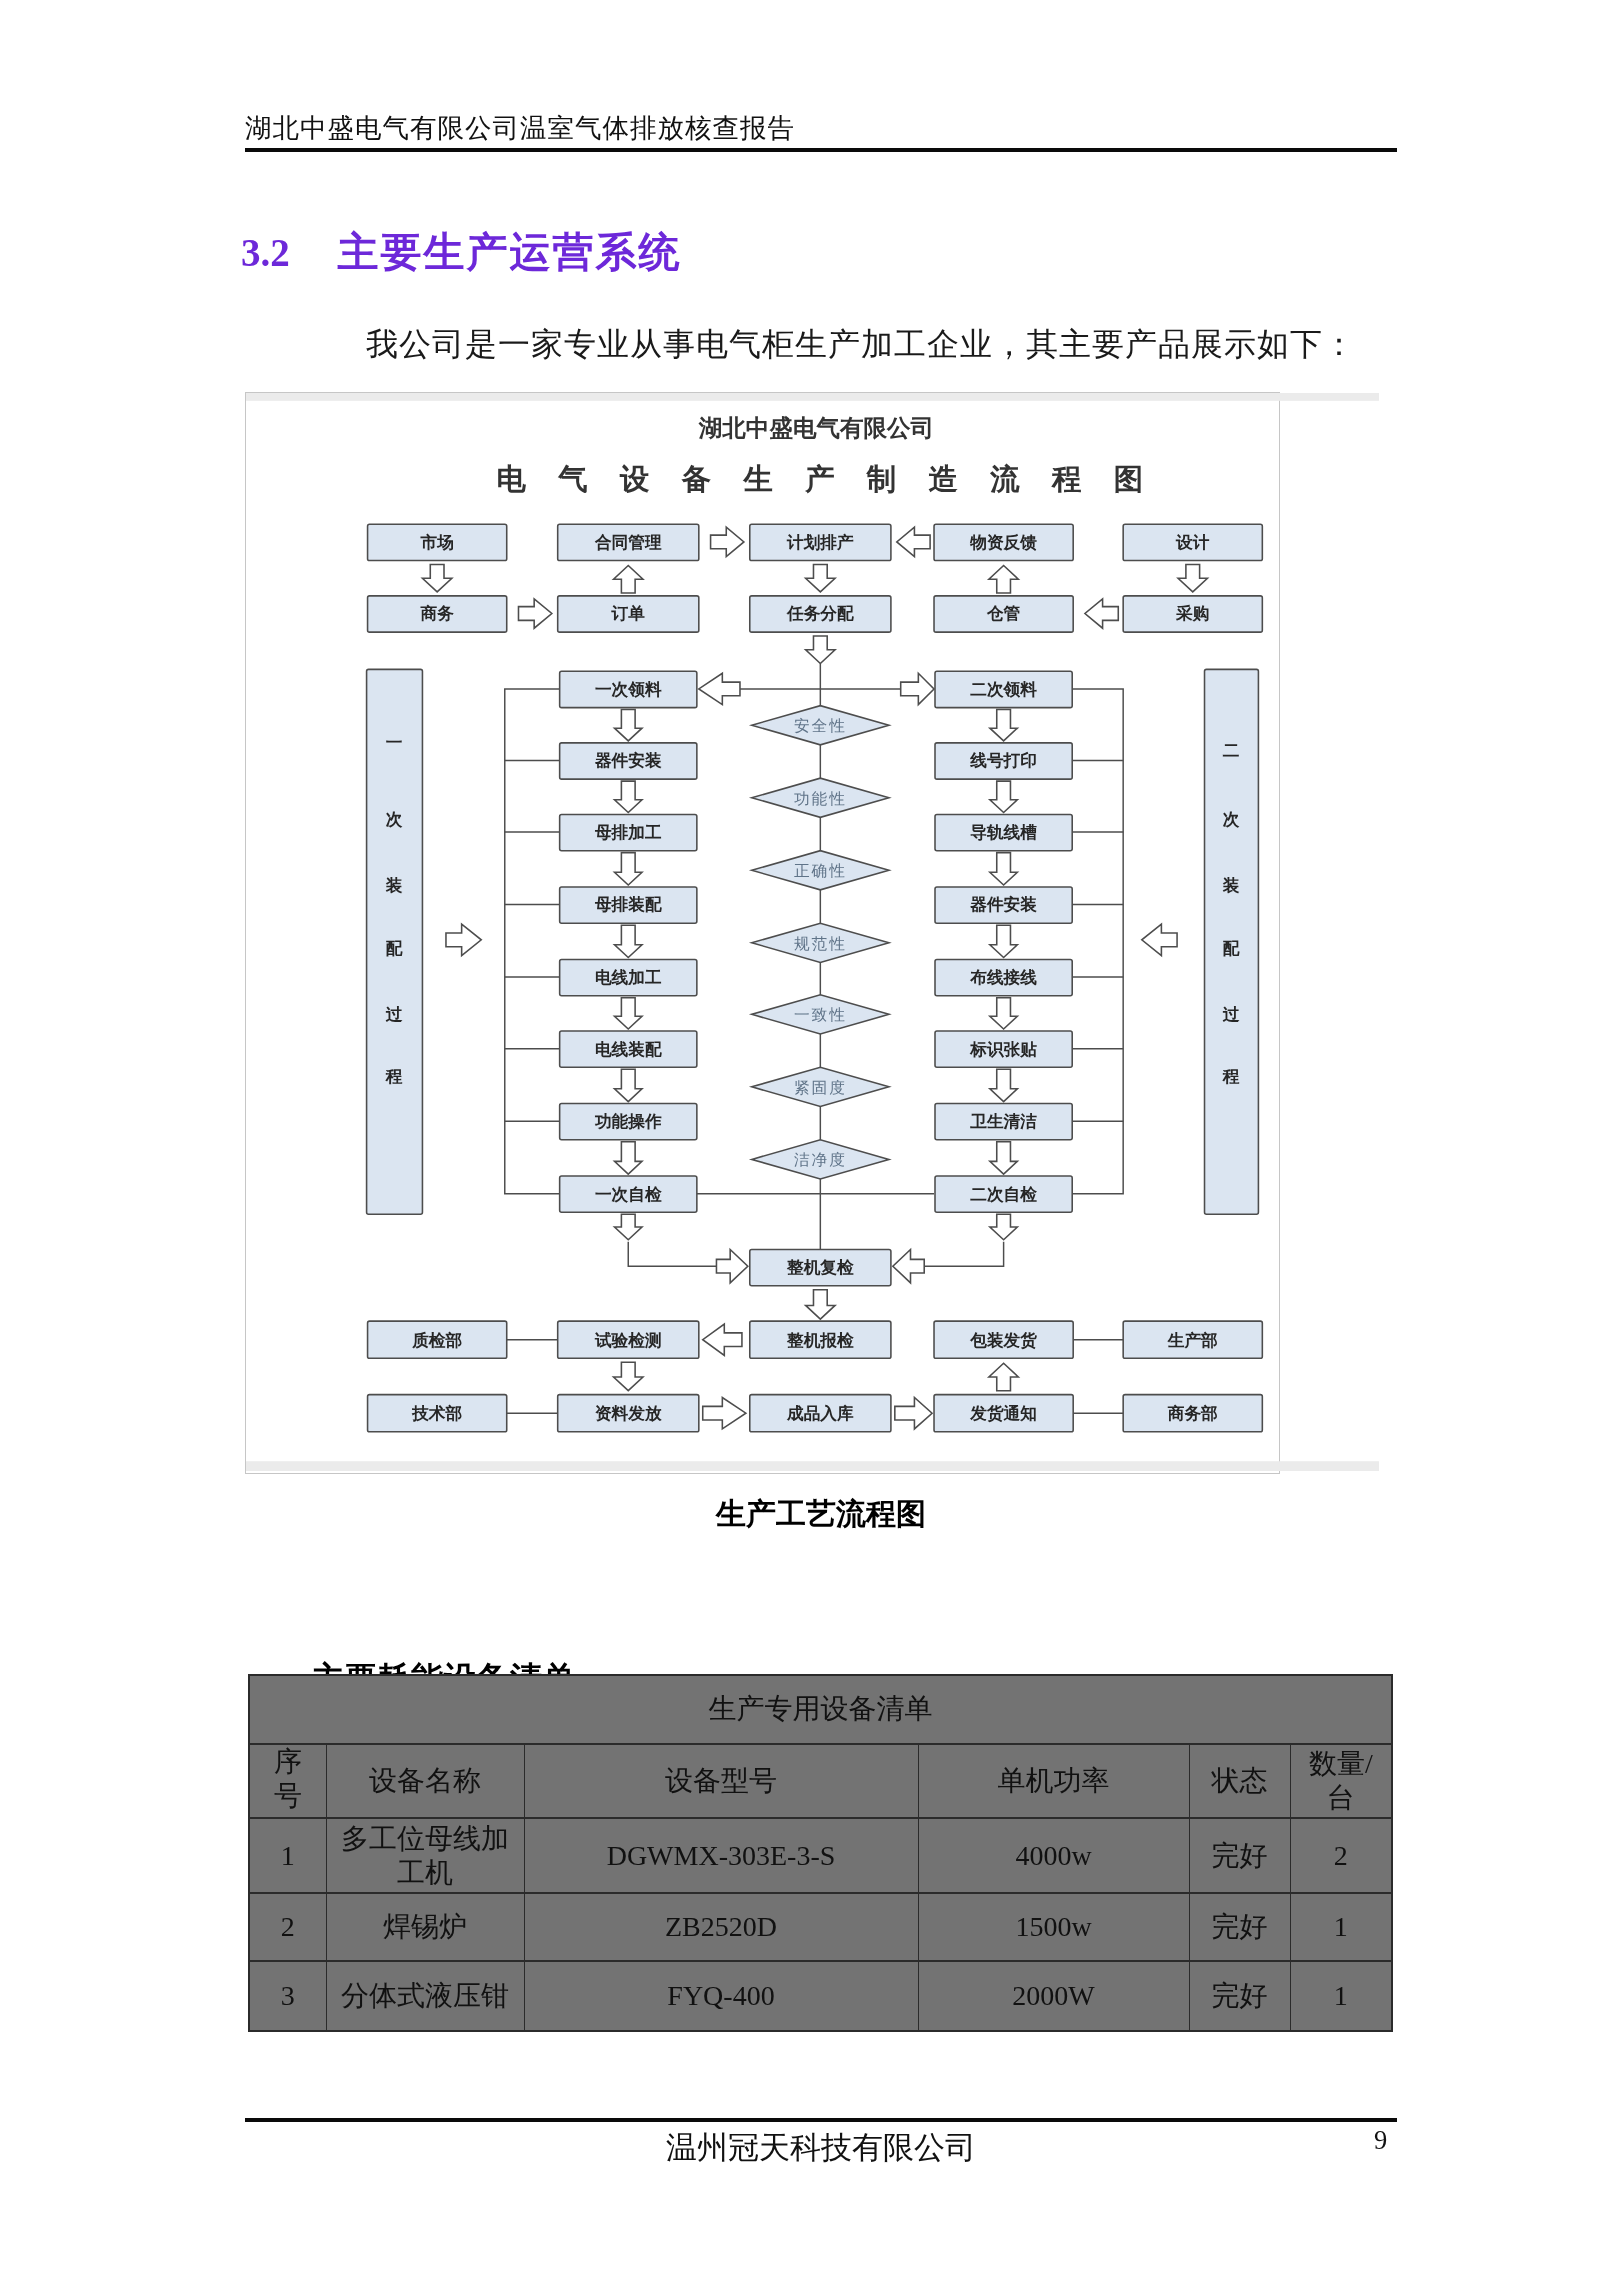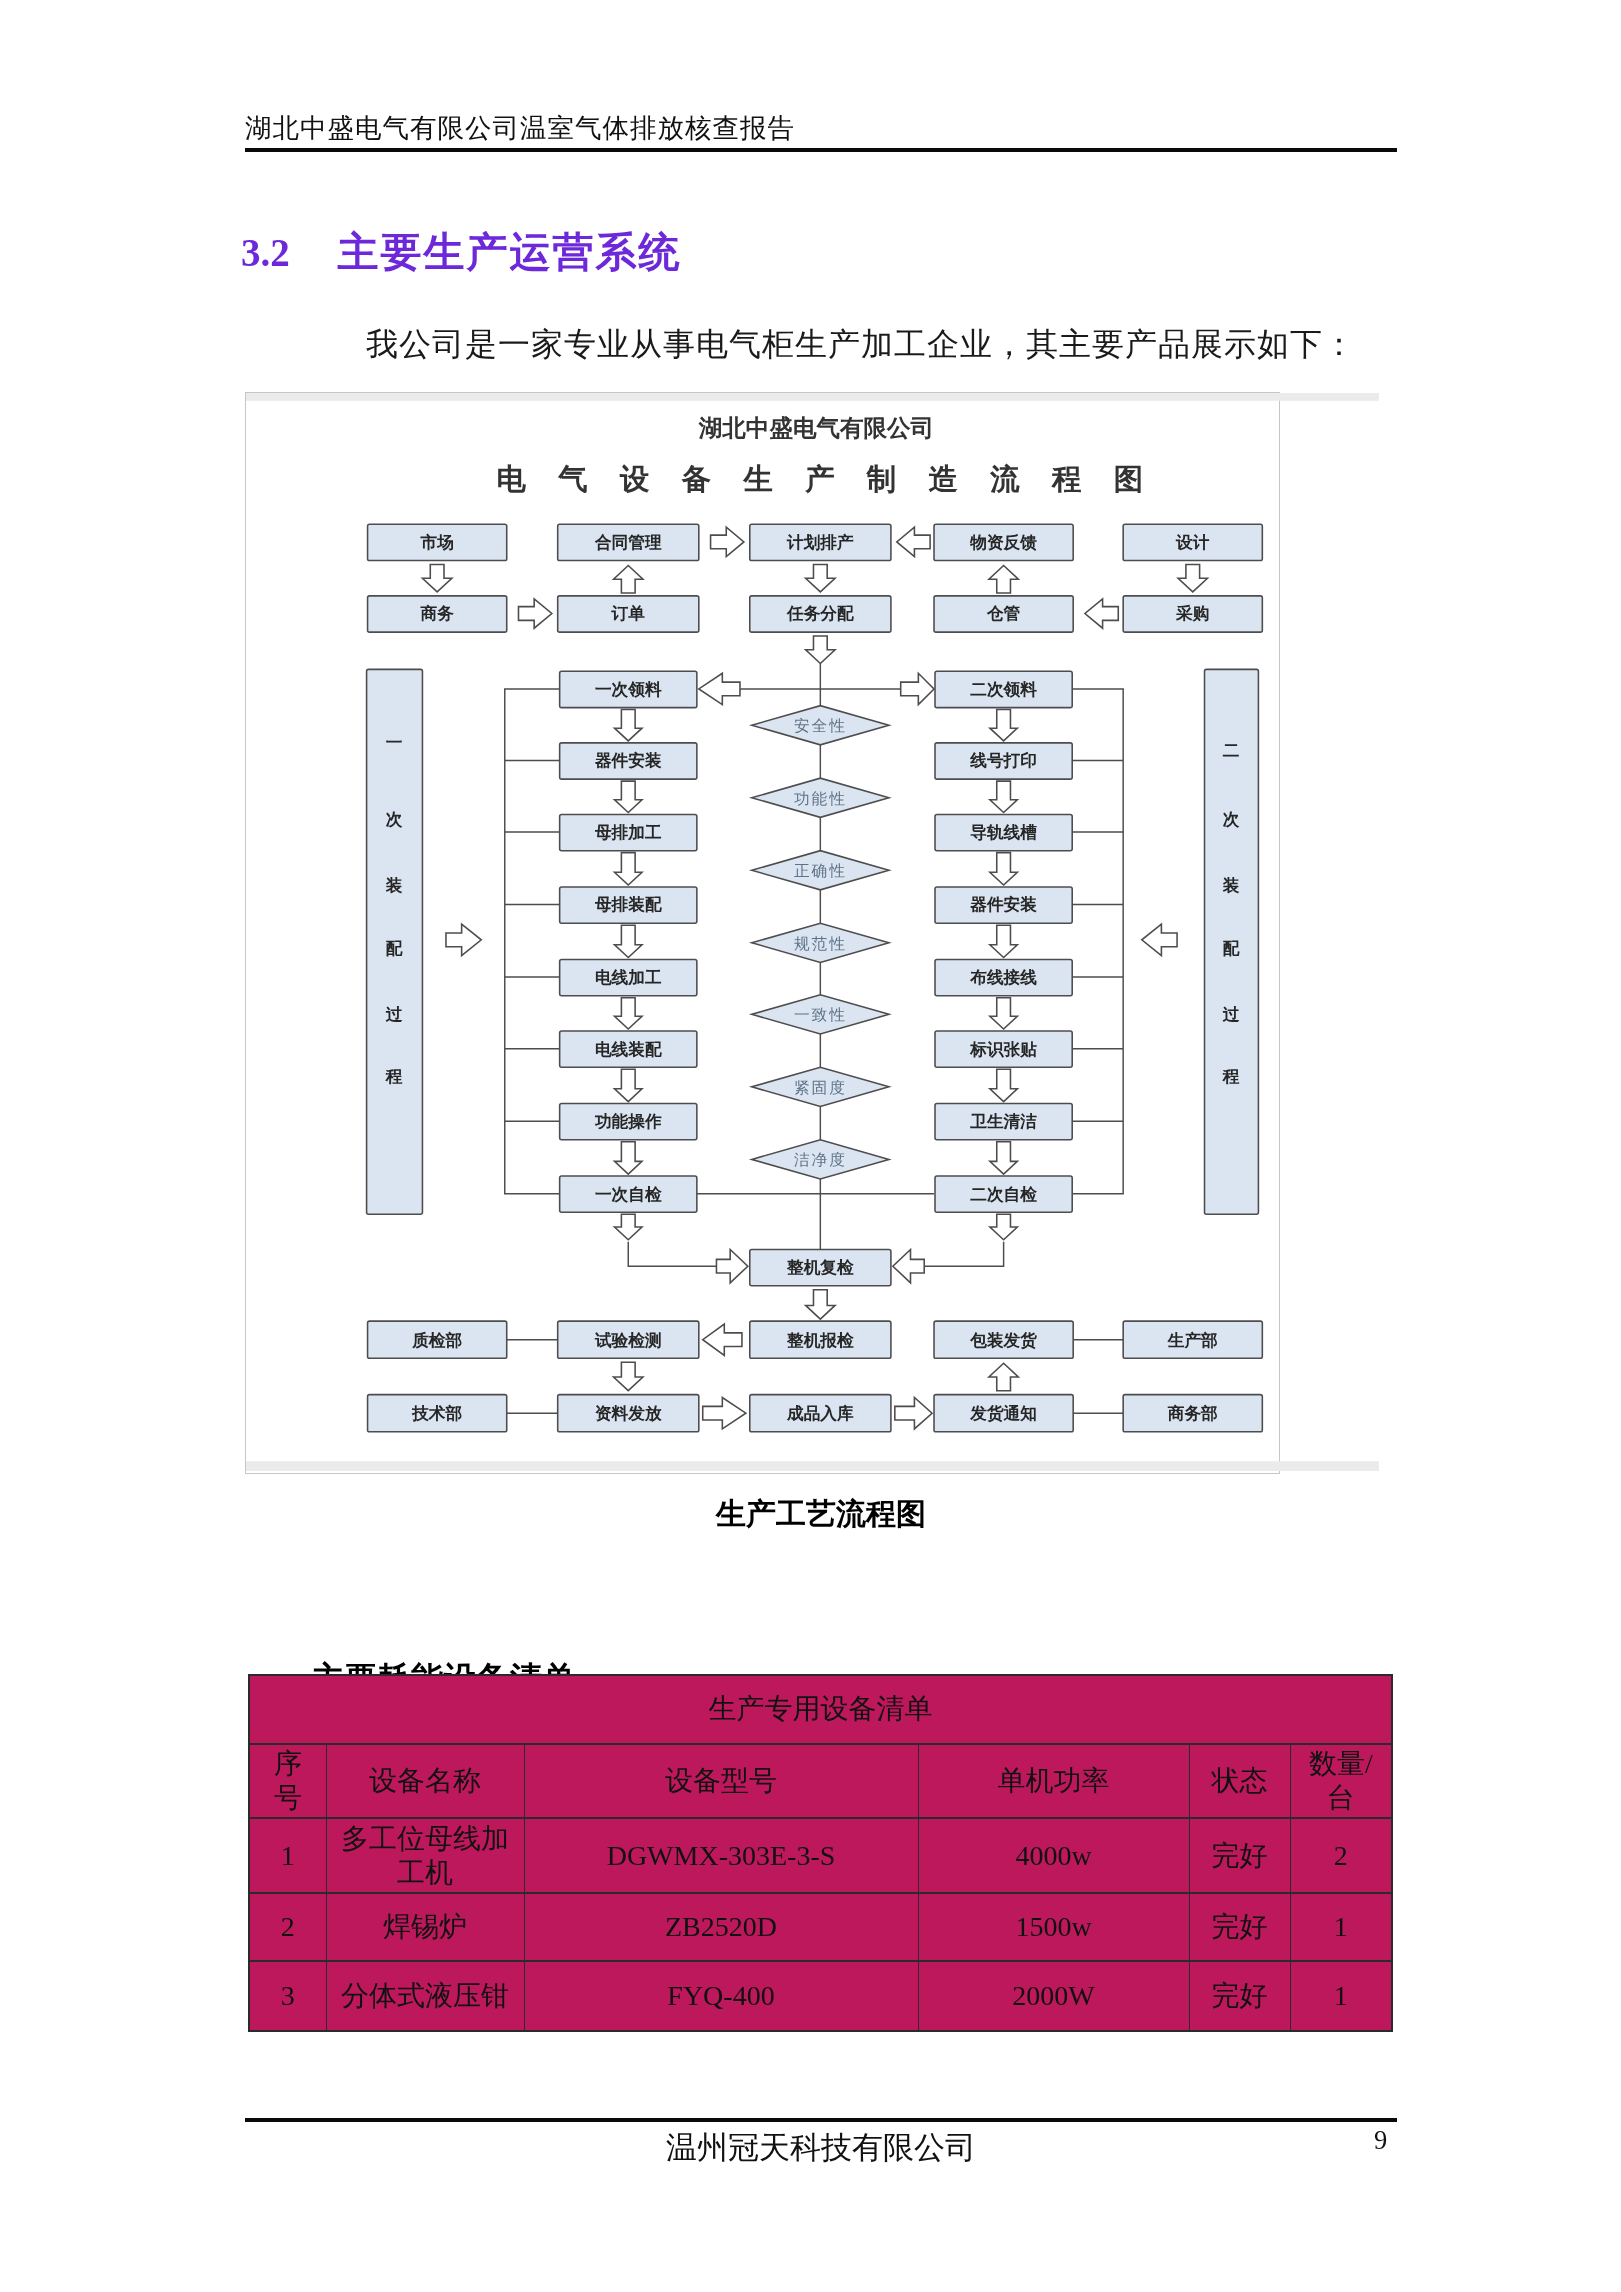--- a/index.html
+++ b/index.html
@@ -22,26 +22,26 @@
   .section-number{font-size:39px;}
   .section-title{font-size:41px;margin-left:15.7px;letter-spacing:2px;}
   .intro-paragraph{left:366px;top:323px;font-size:32px;color:#1a1a1a;letter-spacing:1px;}
   
   .flowchart-frame{left:245px;top:392px;width:1035px;height:1082px;border:1px solid #c6c6c6;background:#fff;box-sizing:border-box;}
   
   .figure-caption{left:245px;top:1494px;width:1152px;text-align:center;font-size:30px;font-weight:bold;color:#000;}
   .equipment-heading{left:312px;top:1609px;font-size:32px;font-weight:bold;color:#000;letter-spacing:1px;margin-top:48px;}
   
   .equipment-table{left:248px;top:1674px;}
-  table{border-collapse:collapse;table-layout:fixed;width:1143px;background:#be185d;}
+  table{border-collapse:collapse;table-layout:fixed;width:1143px;background:#737373;}
   td,th{border:1px solid #2b2b2b;border-top:2px solid #2b2b2b;border-bottom:2px solid #2b2b2b;
         text-align:center;vertical-align:middle;font-size:28px;font-weight:normal;
         line-height:1.22;padding:2px 5.9px;box-sizing:border-box;color:#111;word-break:break-all;}
   table{border:2px solid #2b2b2b;}
-  td.col-seq{padding:2px 24px;}
+  td.col-seq{padding:2px 24px;font-family:Liberation Mono, monospace;}
   tr.h1{height:69px;} tr.h2{height:71px;} tr.r1{height:75px;} tr.r2{height:68px;} tr.r3{height:70px;}
   
   .footer-company{left:245px;top:2127px;width:1152px;text-align:center;font-size:31px;color:#111;}
   .footer-page{left:1374px;top:2125px;font-size:26.5px;color:#111;}
   
   .fc-box{fill:#dbe5f1;stroke:#4d4d4d;stroke-width:1.6;}
   .fc-line{stroke:#4d4d4d;stroke-width:1.5;fill:none;}
   .fc-arrow{fill:#ffffff;stroke:#4d4d4d;stroke-width:1.6;stroke-linejoin:miter;}
   .fc-lbl{font-family:"Liberation Sans", sans-serif;font-size:17px;font-weight:bold;fill:#262626;text-anchor:middle;}
   .fc-check-lbl{font-family:"Liberation Sans", sans-serif;font-size:16px;fill:#5f7388;text-anchor:middle;letter-spacing:2px;}

